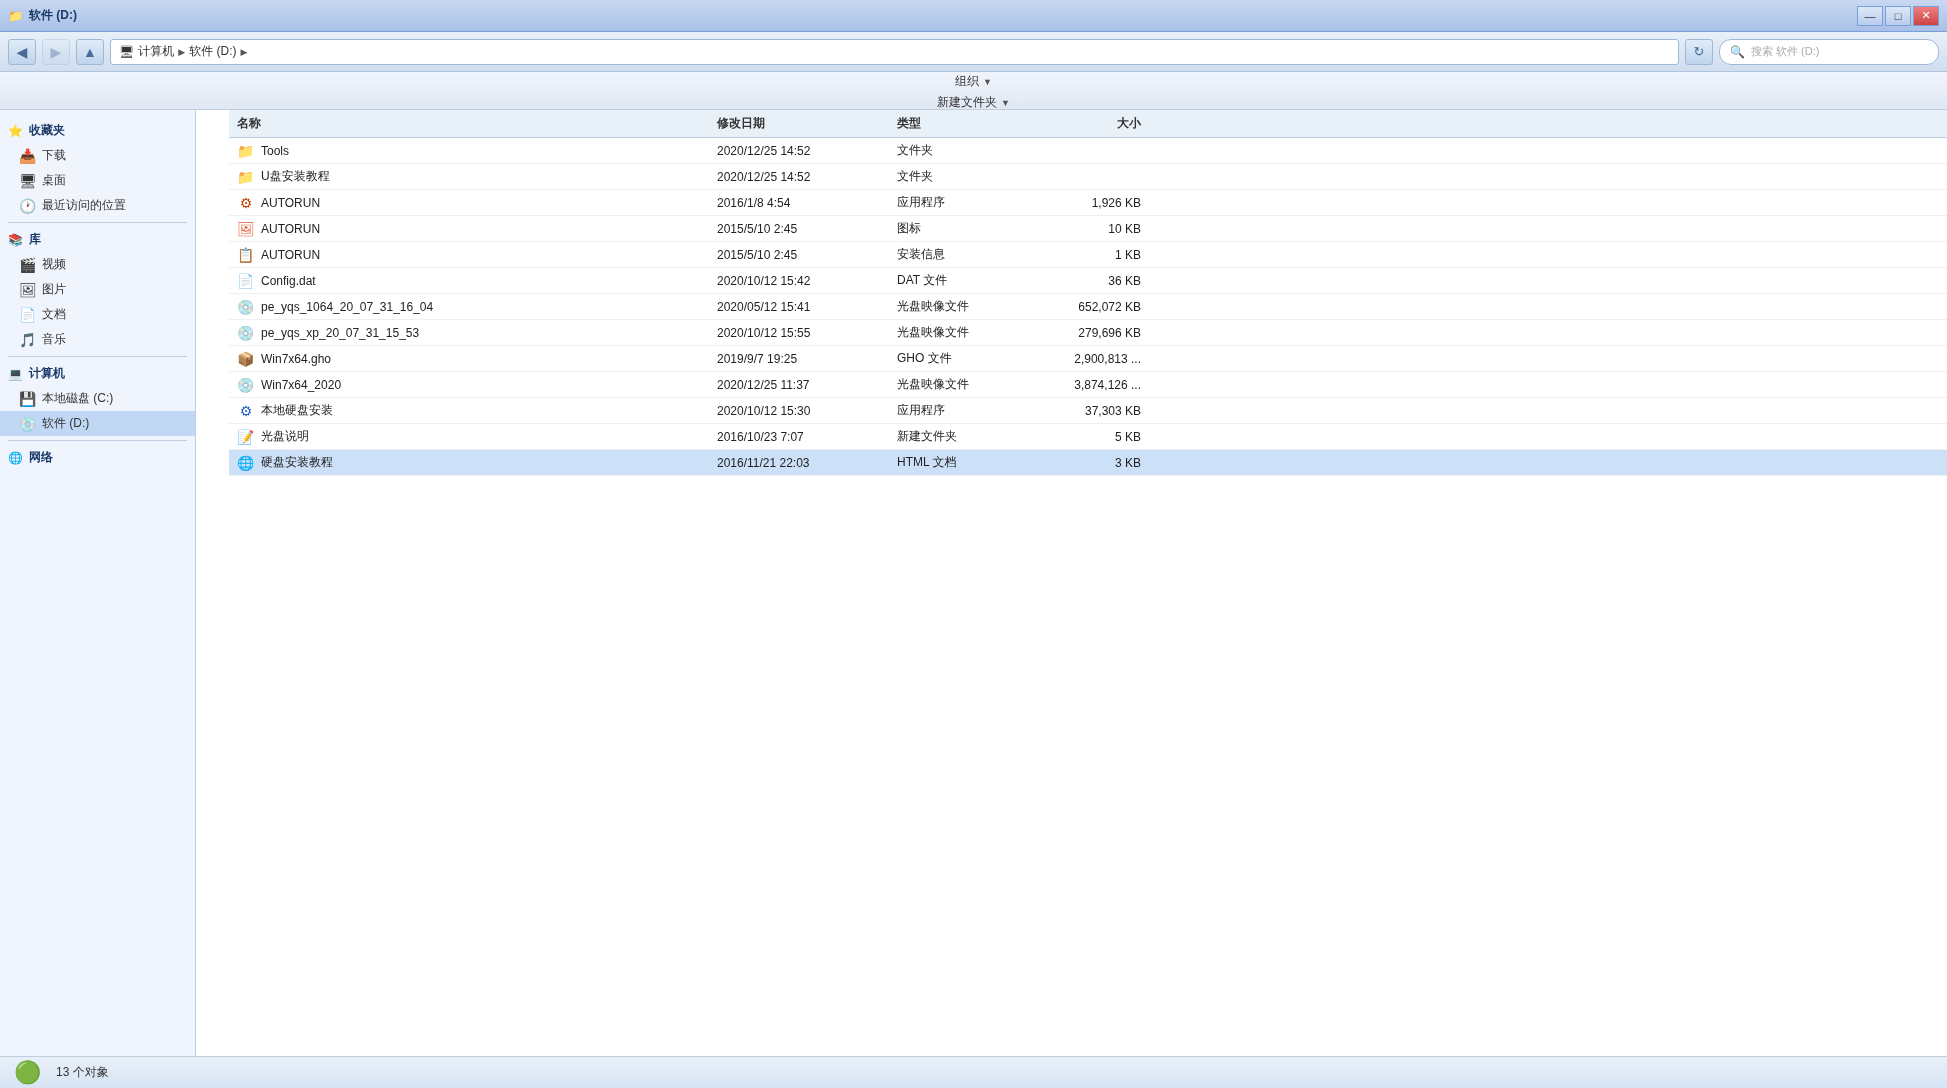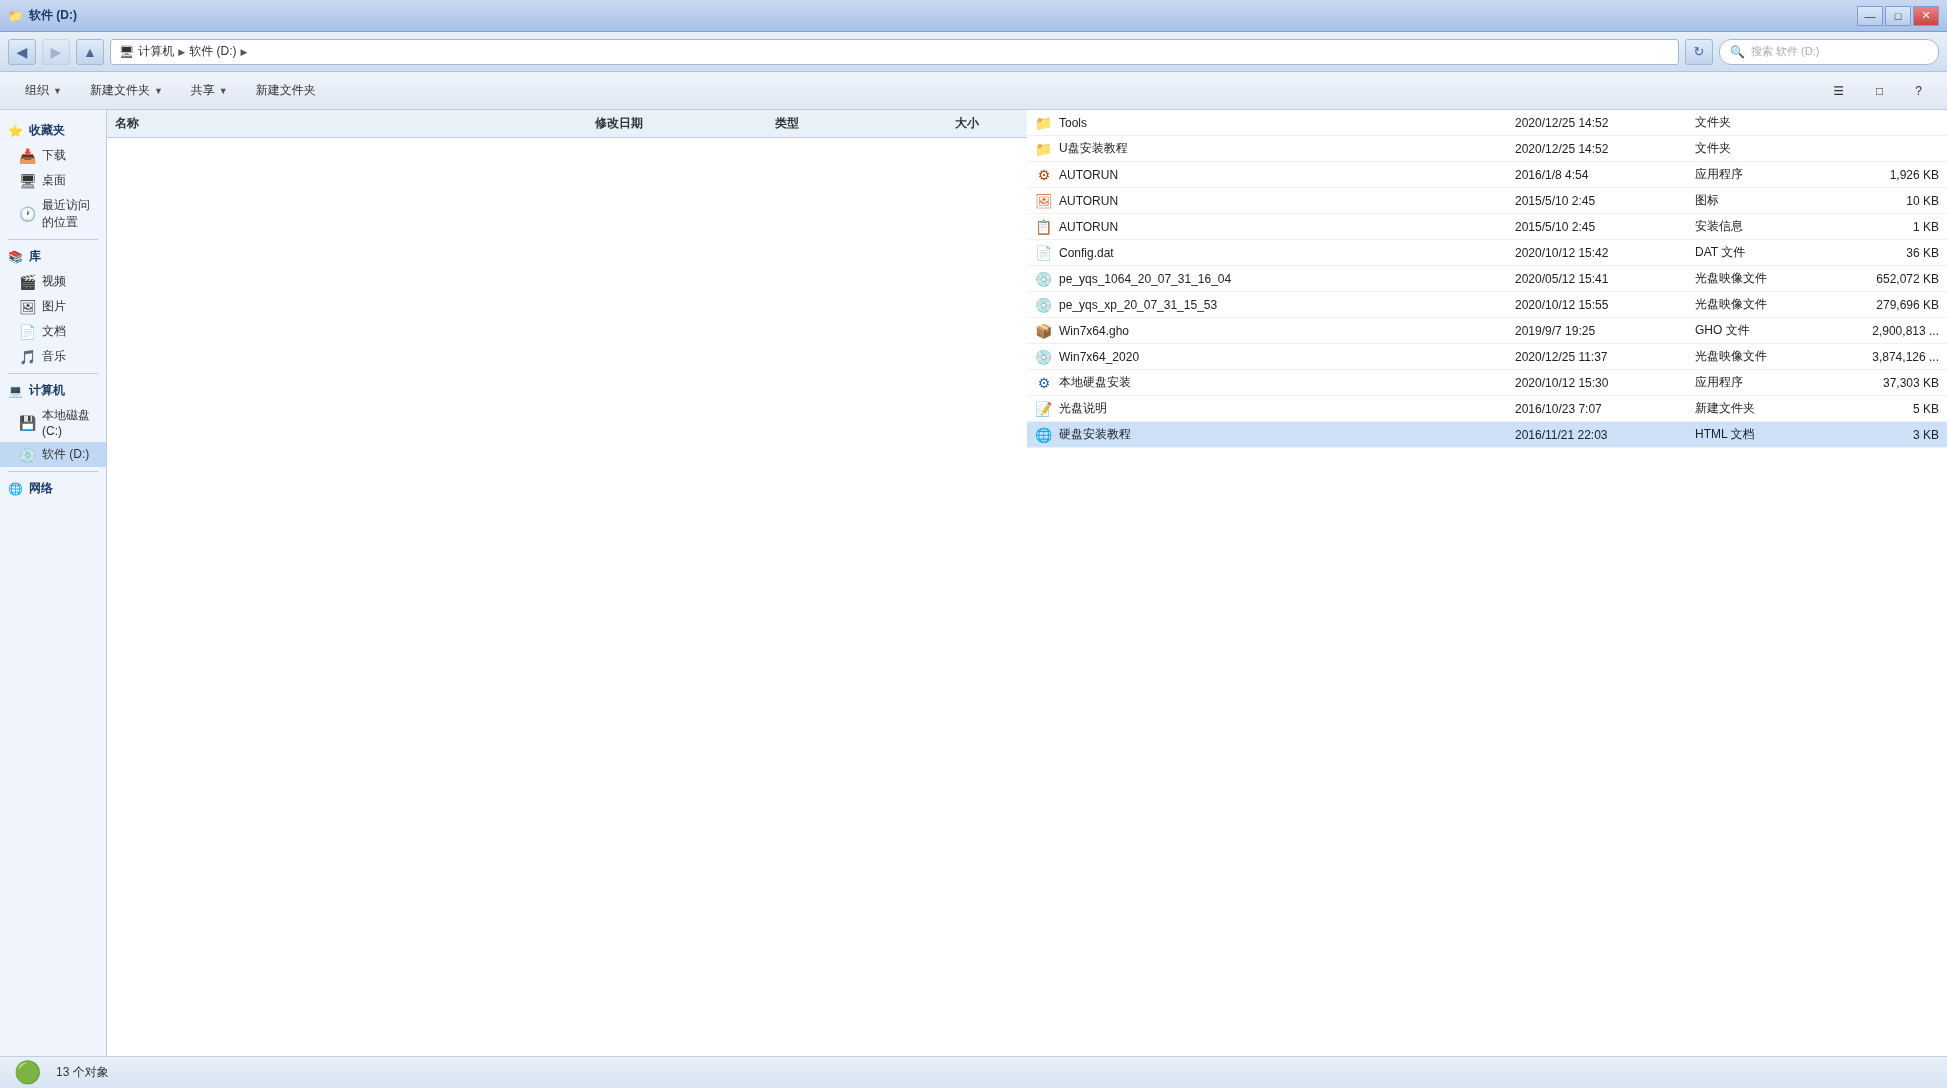--- a/index.html
+++ b/index.html
@@ -116,20 +116,21 @@
 
     
     .toolbar {
       height: 38px;
       background: linear-gradient(to bottom, #f0f4fc, #e0e8f4);
       border-bottom: 1px solid #c0cce0;
       display: flex;
       align-items: center;
       padding: 0 12px;
       gap: 2px;
+      flex-direction: column;
     }
     .toolbar-btn {
       height: 28px;
       padding: 0 12px;
       background: transparent;
       border: 1px solid transparent;
       border-radius: 3px;
       cursor: pointer;
       display: flex;
       align-items: center;
@@ -192,37 +193,38 @@
     .sidebar-divider {
       height: 1px;
       background: #c0cce0;
       margin: 4px 8px;
     }
 
     
     .file-list-container {
       flex: 1;
       display: flex;
-      flex-direction: row;
+      flex-direction: column;
       background: white;
+      padding-left: 33px;
     }
     .file-list-header {
       display: flex;
       align-items: center;
       background: #e8f0f8;
       border-bottom: 1px solid #c0cce0;
       height: 28px;
       font-size: 12px;
       color: #333;
       font-weight: bold;
     }
     .col-name { flex: 0 0 480px; padding: 0 8px; cursor: pointer; }
     .col-date { flex: 0 0 180px; padding: 0 8px; cursor: pointer; }
     .col-type { flex: 0 0 140px; padding: 0 8px; cursor: pointer; }
-    .col-size { flex: 0 0 120px; padding: 0 8px; text-align: center; cursor: pointer; }
+    .col-size { flex: 0 0 120px; padding: 0 8px; text-align: right; cursor: pointer; }
 
     .file-list {
       flex: 1;
       overflow-y: auto;
     }
     .file-row {
       display: flex;
       align-items: center;
       height: 26px;
       font-size: 12px;

